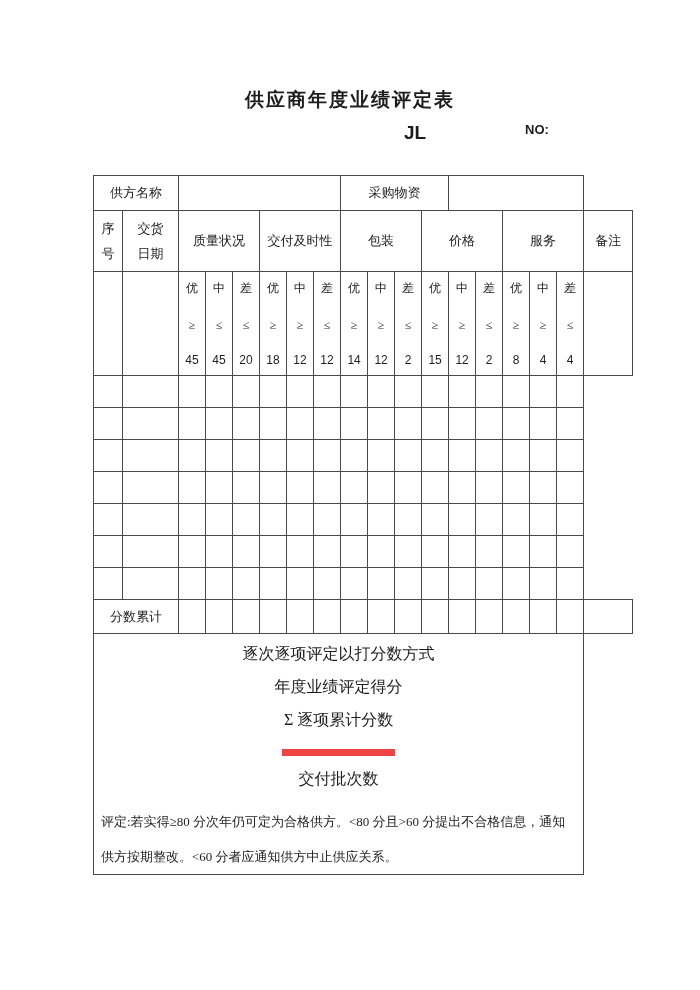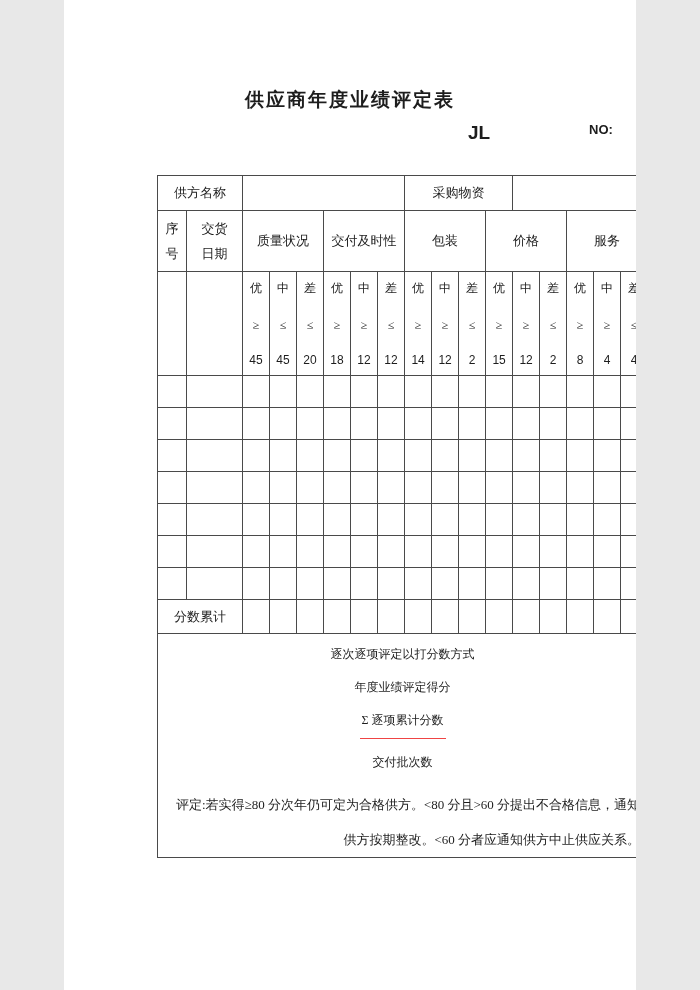--- a/index.html
+++ b/index.html
@@ -1,16 +1,16 @@
 <!DOCTYPE html>
 <html><head>
 <meta charset="utf-8">
 <style>
   html,body{margin:0;padding:0;background:#e8e8e8;}
-  .page{position:relative;width:572px;height:990px;background:#ffffff;margin:0 auto;
+  .page{position:relative;width:700px;height:990px;background:#ffffff;margin:0 auto;
         font-family:"Liberation Serif","DejaVu Serif",serif;color:#1d1d1d;overflow:hidden;}
   .doc-title{position:absolute;top:87px;left:0;width:100%;text-align:center;
              font-size:19px;font-weight:700;letter-spacing:2px;}
   .jl-label{position:absolute;top:122px;left:404px;font-family:"Liberation Sans","DejaVu Sans",sans-serif;
             font-weight:700;font-size:19px;}
   .no-label{position:absolute;top:122px;left:525px;font-family:"Liberation Sans","DejaVu Sans",sans-serif;
             font-weight:700;font-size:13px;}
   table{border-collapse:collapse;table-layout:fixed;margin-top:33px;}
   .main-table{position:absolute;top:142px;left:93px;width:539px;}
   .footer-table{position:absolute;top:843px;left:93px;width:539px;}
@@ -24,23 +24,23 @@
   .r-full{height:32px;}
   .r-notes{height:201px;}
   .r-foot{height:36px;}
   .two-line div{line-height:25px;}
   .grade-stack{display:flex;flex-direction:column;justify-content:space-between;
                align-items:center;height:87px;padding:8px 0;margin:0 auto;font-size:12px;}
   .grade-num{font-family:"Liberation Sans","DejaVu Sans",sans-serif;font-size:12px;}
   .full-num{font-family:"Liberation Sans","DejaVu Sans",sans-serif;font-size:13px;}
   .notes-cell{vertical-align:top;}
   .notes-inner{display:flex;flex-direction:column;align-items:center;padding-top:10px;}
-  .note-line{height:20px;line-height:20px;font-size:12px;margin-bottom:13px;}
-  .note-underline{border-bottom:1px solid #ef4444;padding:0 2px 8px 2px;}
-  .criteria-text{align-self:stretch;text-align:right;padding:0 7px;margin-top:2px;
+  .note-line{height:20px;line-height:20px;font-size:16px;margin-bottom:13px;}
+  .note-underline{border-bottom:7px solid #ef4444;padding:0 2px 19px 2px;}
+  .criteria-text{align-self:stretch;text-align:left;padding:0 7px;margin-top:2px;
                  font-size:13px;line-height:35px;}
 </style>
 </head>
 <body>
 
 <div class="page">
 
   <div class="doc-title">供应商年度业绩评定表</div>
   <div class="jl-label">JL</div>
   <div class="no-label">NO:</div>

